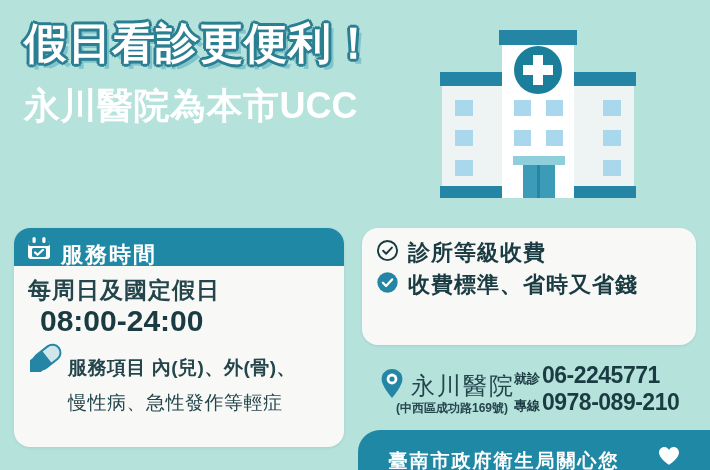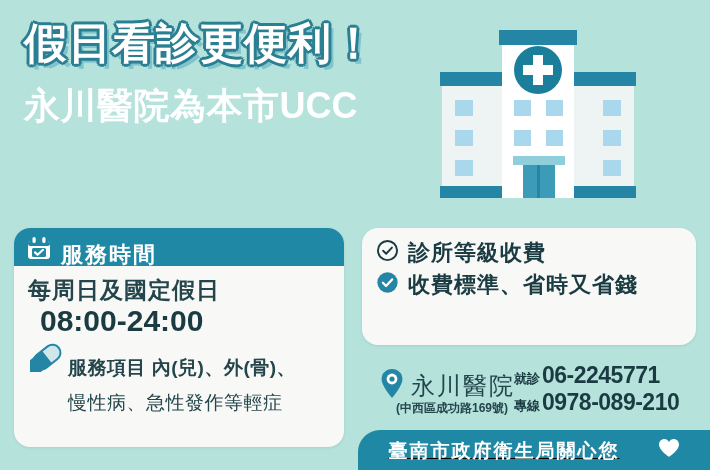--- a/index.html
+++ b/index.html
@@ -118,23 +118,22 @@
   .phones { position:absolute; left:142px; top:6px; }
   .ph-row { display:flex; align-items:flex-end; gap:2px; line-height:1; margin-bottom:4px; }
   .ph-label { font-size:13px; font-weight:bold; color:#1b3b42; padding-bottom:2px; letter-spacing:0; }
   .ph-num { font-size:23px; font-weight:bold; color:#1b3b42; letter-spacing:-0.5px; }
 
   
   .footer {
     position:absolute; left:358px; top:430px; width:352px; height:40px;
     background:#1f88a4;
     border-top-left-radius:22px;
-    display:flex; align-items:center; justify-content:center;
+    display:flex; align-items:flex-end; justify-content:center;
     gap:38px;
-    text-decoration:underline;
   }
   .footer .ftxt {
     font-size:19px; font-weight:bold; color:#ffffff; letter-spacing:2px; line-height:1;
   }
 </style>
 </head>
 <body>
 
 <div id="poster">
 

